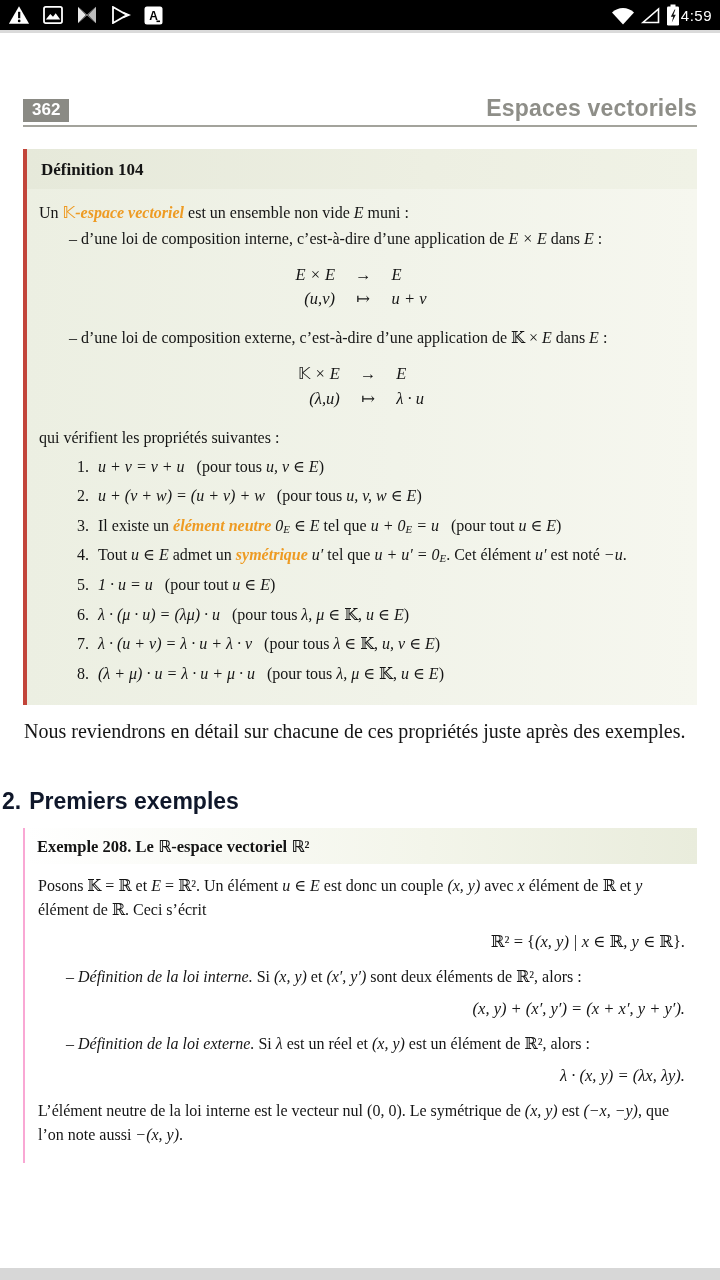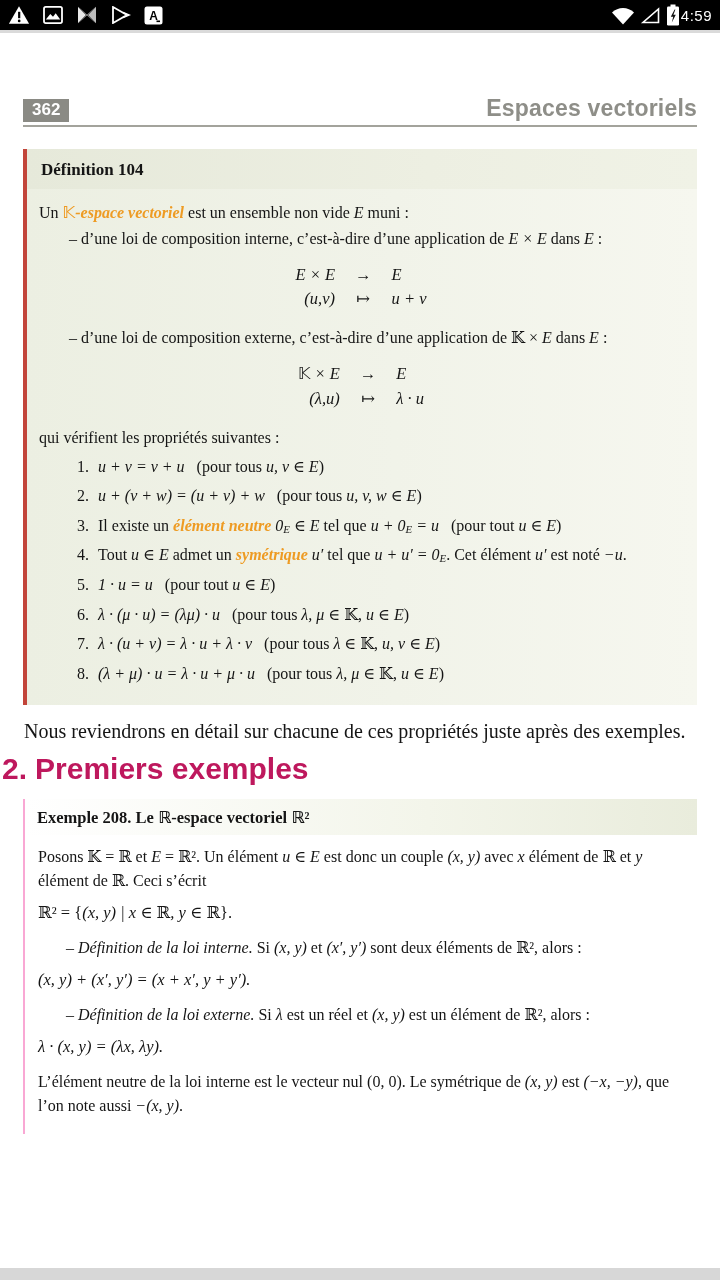--- a/index.html
+++ b/index.html
@@ -63,36 +63,36 @@
   .prop-text{ flex:1; }
   
   .seg-r{ font-style:normal; }
   .seg-m{ font-style:italic; }
   .seg-i{ font-style:italic; }
   .seg-o{ color:#ee9b23; font-style:italic; font-weight:bold; }
   .seg-sub{ font-style:italic; font-size:0.68em; vertical-align:-0.22em; }
   
   .intermission{ margin:15px 0 0 1px; font-size:20px; }
   .section-heading{
-    margin:9px 0 0 -21px;
+    margin:45px 0 0 -21px;
     font-family:"Liberation Sans","DejaVu Sans",sans-serif;
-    font-weight:bold; font-size:30px; color:#be185d;
+    font-weight:bold; font-size:23px; color:#0f172a;
   }
   .section-heading .sec-num{ margin-right:8px; }
   
   .example-box{
     margin-top:13px; border-left:2px solid #f9a8d4;
     font-size:16px; line-height:1.5;
   }
   .ex-title{
     font-weight:bold; font-size:16.5px; padding:7px 12px 5px;
     background:linear-gradient(90deg,#ffffff 0%,#f3f5ea 60%,#e9ecdc 100%);
   }
   .ex-body{ padding:8px 12px 14px 13px; }
-  .ex-display{ text-align:left; margin:8px 0 10px; font-size:16.5px; }
+  .ex-display{ text-align:right; margin:8px 0 10px; font-size:16.5px; }
   .ex-hang{ margin:6px 0 6px 28px; }
   
   .footer-strip{ height:12px; background:#d7d7d7; flex:none; }
 </style>
 </head>
 <body>
 
 <div class="screen">
 
   <div class="status-bar">

